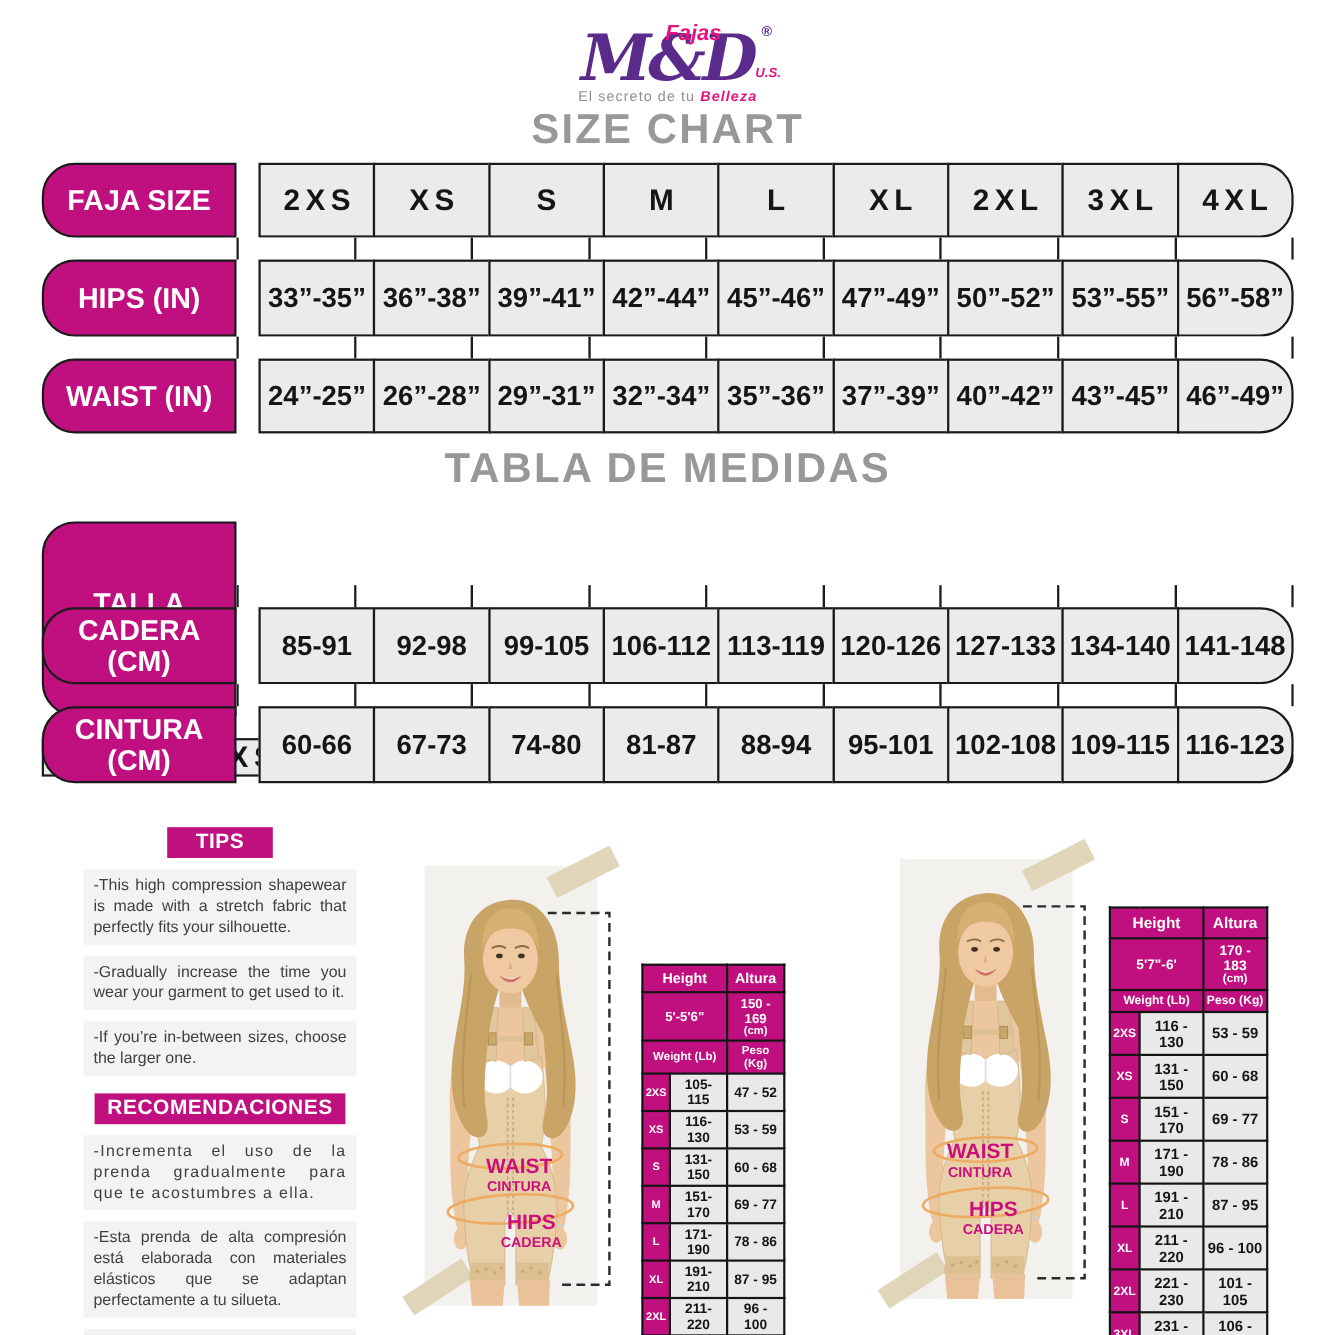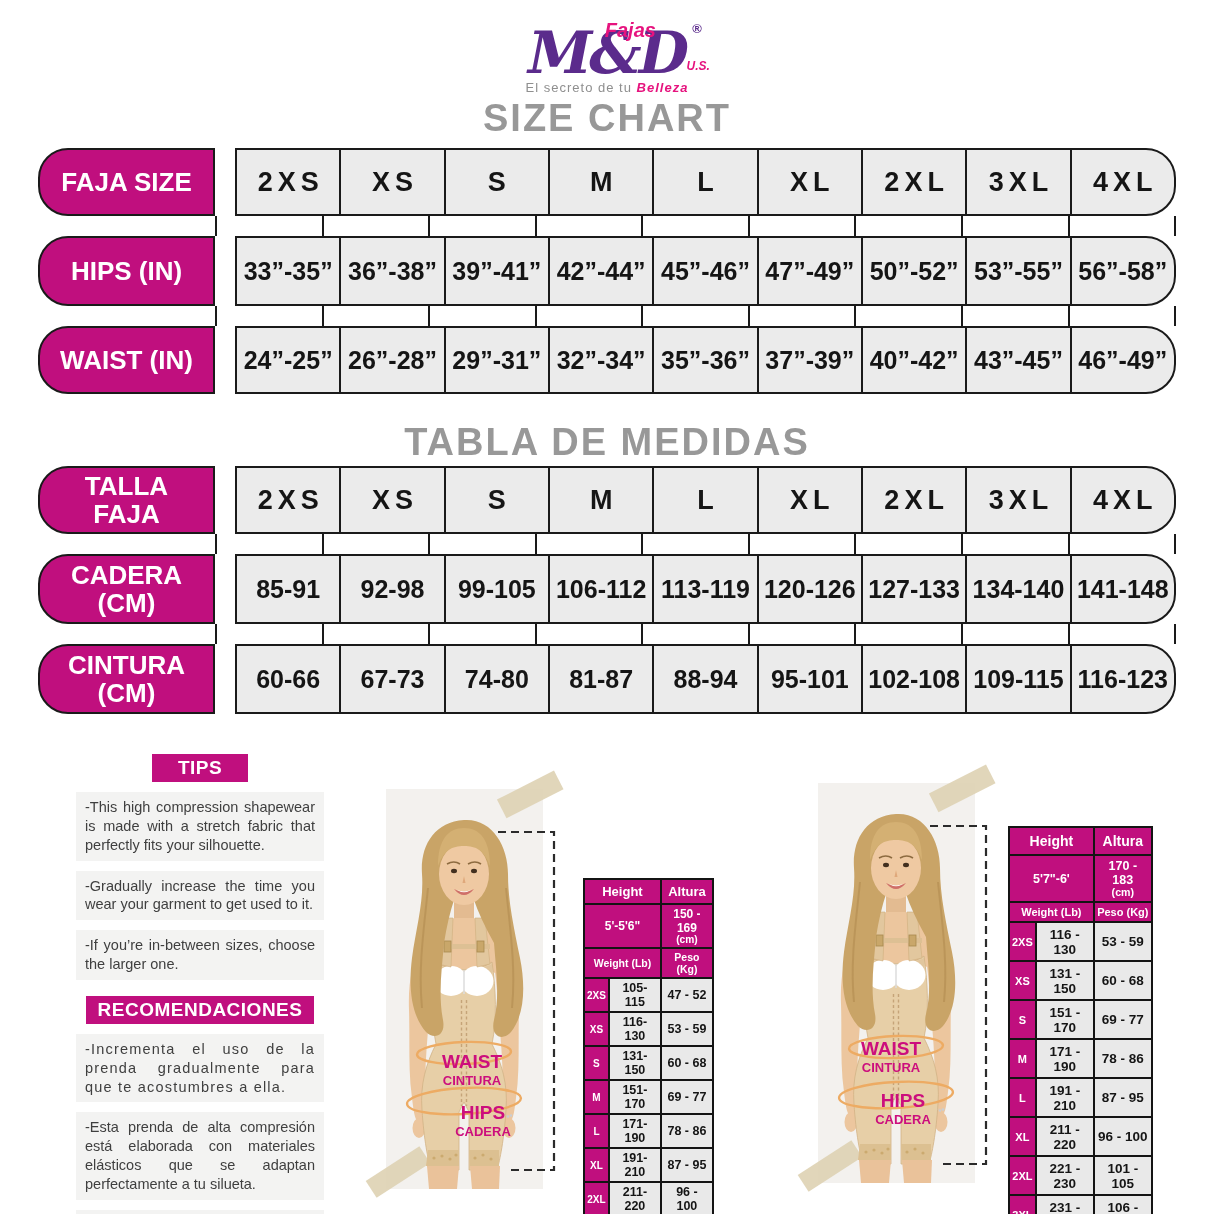--- a/index.html
+++ b/index.html
@@ -27,25 +27,25 @@
   }
   .logo-reg{position:absolute;top:-2px;right:-16px;color:#5b2b8c;font-size:13px;font-weight:bold;}
   .logo-us{position:absolute;bottom:10px;right:-24px;color:#e6137e;font-weight:bold;font-style:italic;font-size:12px;}
   .tagline{font-size:13px;color:#8f8f8f;margin-top:-2px;letter-spacing:1px;}
   .tagline-pink{color:#e6137e;font-weight:bold;font-style:italic;}
   
   .section-title{
     text-align:center;font-size:38px;font-weight:bold;color:var(--titlegray);
     letter-spacing:2px;height:56px;line-height:52px;
   }
-  .title2{height:56px;line-height:64px;margin-top:16px;}
+  .title2{height:80px;line-height:64px;}
   
   .mtable{margin:0 38px;}
   .mrow{display:flex;gap:20px;}
-  .h68{height:68px;} .h70{height:70px;} .h78{height:68px;}
+  .h68{height:68px;} .h70{height:70px;} .h78{height:58px;flex-direction:column;}
   .mlabel{
     width:177px;flex:0 0 177px;background:var(--magenta);
     border:2px solid var(--border);border-radius:30px 0 0 30px;
     color:#fff;font-weight:bold;font-size:26px;line-height:1.08;
     display:flex;flex-direction:column;align-items:center;justify-content:center;
     text-align:center;
   }
   .mcells{display:flex;flex:1;}
   .mcell{
     flex:1;background:var(--cellgray);border:2px solid var(--border);margin-left:-2px;

